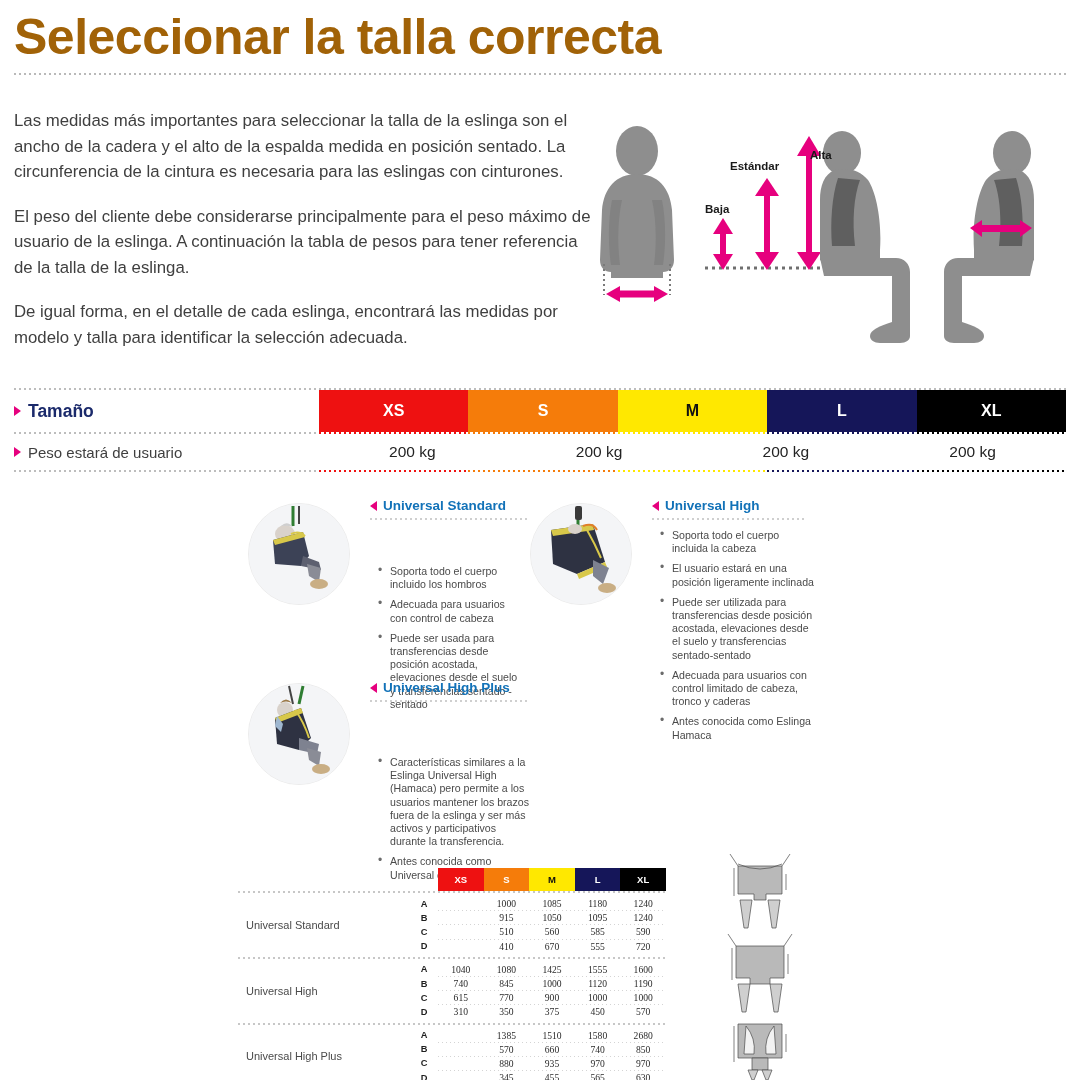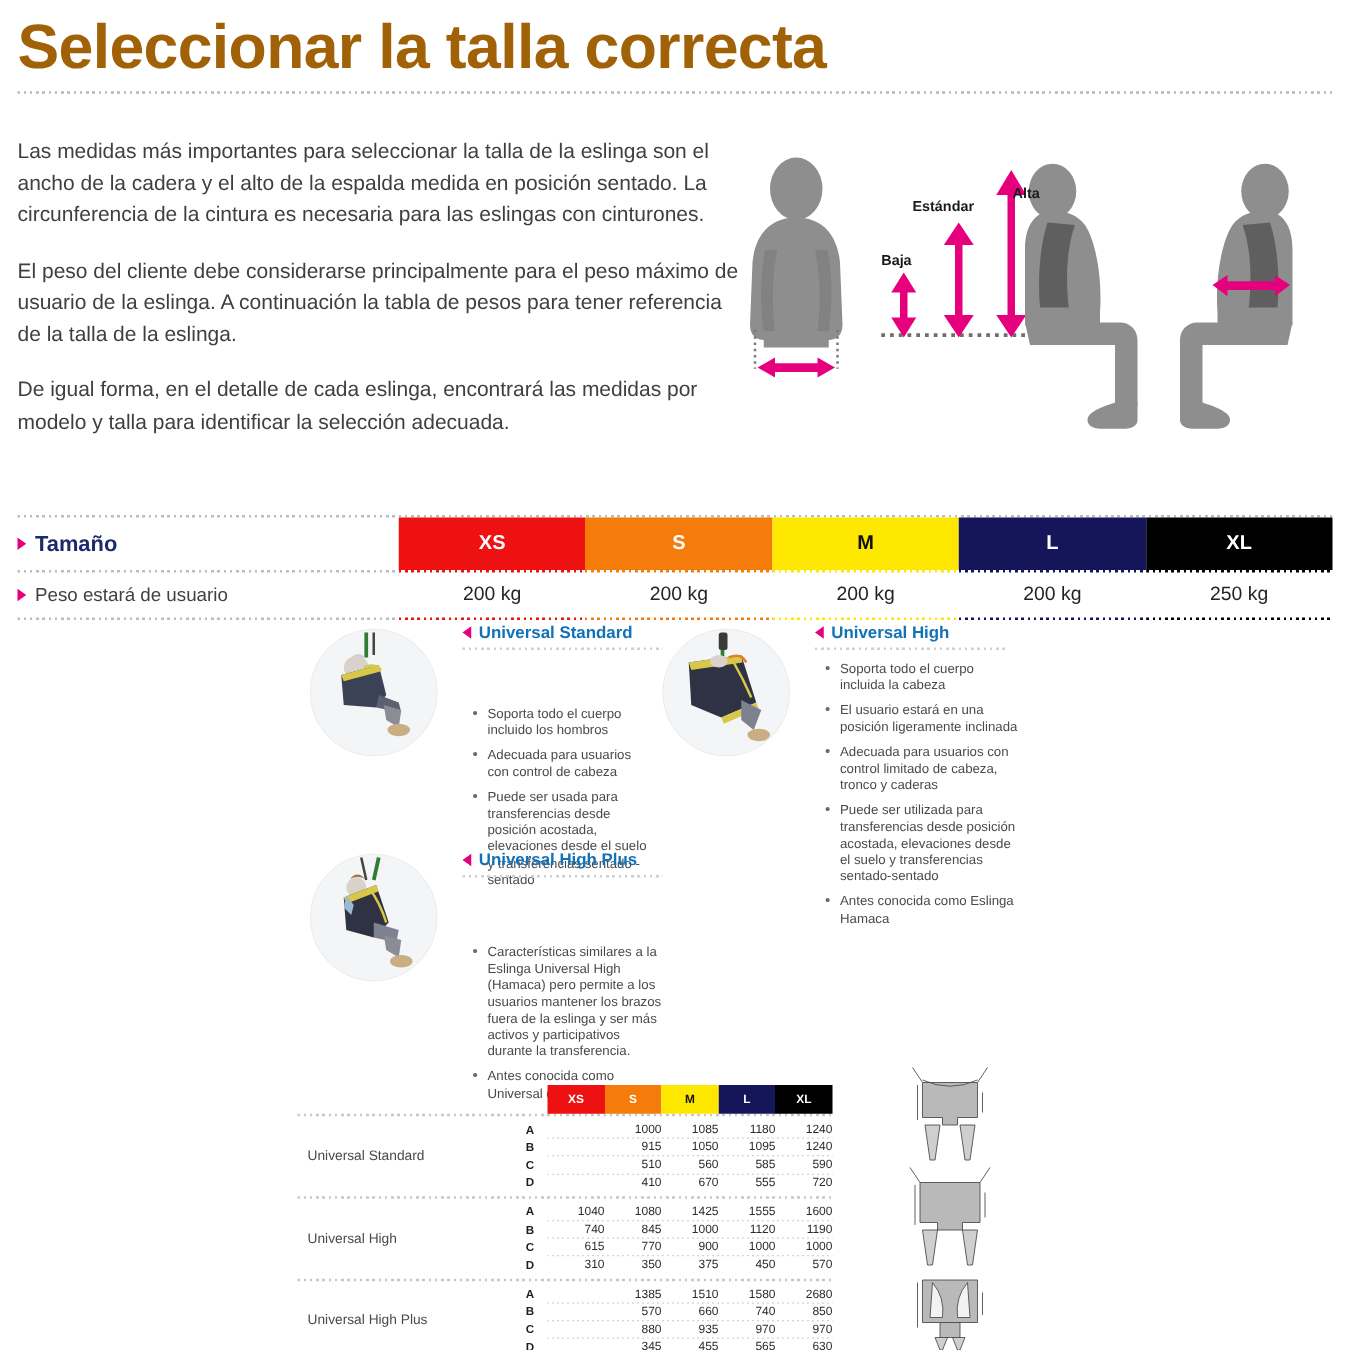--- a/index.html
+++ b/index.html
@@ -66,21 +66,21 @@
     white-space: nowrap;
   }
   .lbl-alta { left: 230px; top: 12px; margin-top: 37px; }
   .lbl-estandar { left: 150px; top: 60px; }
   .lbl-baja { left: 125px; top: 103px; }
 
   
   .size-table {
     position: absolute;
     left: 14px;
-    top: 412px;
+    top: 388px;
     width: 1052px;
     text-align: right;
   }
   .size-row {
     position: relative;
     height: 42px;
   }
   .size-label {
     position: absolute;
     left: 0;
@@ -263,23 +263,24 @@
   }
   .meas-rowlabel {
     flex: 0 0 28px;
     text-align: center;
     font-size: 9.3px;
     font-weight: bold;
     color: #1f1f1f;
   }
   .meas-val {
     flex: 1 1 0;
-    text-align: right;
+    text-align: center;
     font-size: 9.6px;
     color: #2b2b2b;
+    font-family: Liberation Serif, serif;
   }
   .meas-sep {
     height: 2px;
     background-image: repeating-linear-gradient(to right, #c7c7c7 0 2px, transparent 2px 5px);
   }
   .meas-cellrule {
     height: 1px;
     margin-left: 200px;
     background-image: repeating-linear-gradient(to right, #d4d4d4 0 1.5px, transparent 1.5px 4px);
   }
@@ -403,21 +404,20 @@
   <div class="size-row" style="height:36px">
     <div class="size-label" style="height:36px">
       <span class="tri"></span>
       <span class="size-label-text-2">Peso estará de usuario</span>
     </div>
     <div class="weight-cells" id="weight-cells">
         <div class="weight-cell">200 kg</div>
         <div class="weight-cell">200 kg</div>
         <div class="weight-cell">200 kg</div>
         <div class="weight-cell">200 kg</div>
-        <div class="weight-cell">250 kg</div>
       </div>
   </div>
   <div class="dotrule-colored" id="rule-bot">
       <span class="lead" style="background-image: repeating-linear-gradient(to right, rgb(189, 189, 189) 0px, rgb(189, 189, 189) 2px, transparent 2px, transparent 5px);"></span>
       <span style="background-image: repeating-linear-gradient(to right, rgb(238, 17, 17) 0px, rgb(238, 17, 17) 2px, transparent 2px, transparent 5px);"></span>
       <span style="background-image: repeating-linear-gradient(to right, rgb(245, 124, 10) 0px, rgb(245, 124, 10) 2px, transparent 2px, transparent 5px);"></span>
       <span style="background-image: repeating-linear-gradient(to right, rgb(255, 232, 0) 0px, rgb(255, 232, 0) 2px, transparent 2px, transparent 5px);"></span>
       <span style="background-image: repeating-linear-gradient(to right, rgb(21, 22, 89) 0px, rgb(21, 22, 89) 2px, transparent 2px, transparent 5px);"></span>
       <span style="background-image: repeating-linear-gradient(to right, rgb(0, 0, 0) 0px, rgb(0, 0, 0) 2px, transparent 2px, transparent 5px);"></span>
     </div>
@@ -468,22 +468,22 @@
     </svg>
   </div>
   <div class="prod-head" style="left:122px; top:0;">
     <span class="tri-left"></span>
     <span class="prod-head-text">Universal High</span>
   </div>
   <div class="prod-head-rule" style="left:122px; top:20px; width:155px;"></div>
   <ul class="prod-list" style="left:128px; top:31px; width:160px;" id="plist-1">
       <li>Soporta todo el cuerpo incluida la cabeza</li>
       <li>El usuario estará en una posición ligeramente inclinada</li>
+      <li>Puede ser utilizada para transferencias desde posición acostada, elevaciones desde el suelo y transferencias sentado-sentado</li>
       <li>Adecuada para usuarios con control limitado de cabeza, tronco y caderas</li>
-      <li>Puede ser utilizada para transferencias desde posición acostada, elevaciones desde el suelo y transferencias sentado-sentado</li>
       <li>Antes conocida como Eslinga Hamaca</li>
     </ul>
 </div>
 
 <div class="product" style="left:248px; top:680px; width:290px;">
   <div class="prod-photo" style="left:0; top:3px;">
     <svg width="100" height="100" viewBox="0 0 100 100">
       <rect width="100" height="100" fill="#f4f5f7"></rect>
       <line x1="40" y1="2" x2="44" y2="20" stroke="#444" stroke-width="2"></line>
       <line x1="54" y1="2" x2="50" y2="20" stroke="#2f7d32" stroke-width="3"></line>

